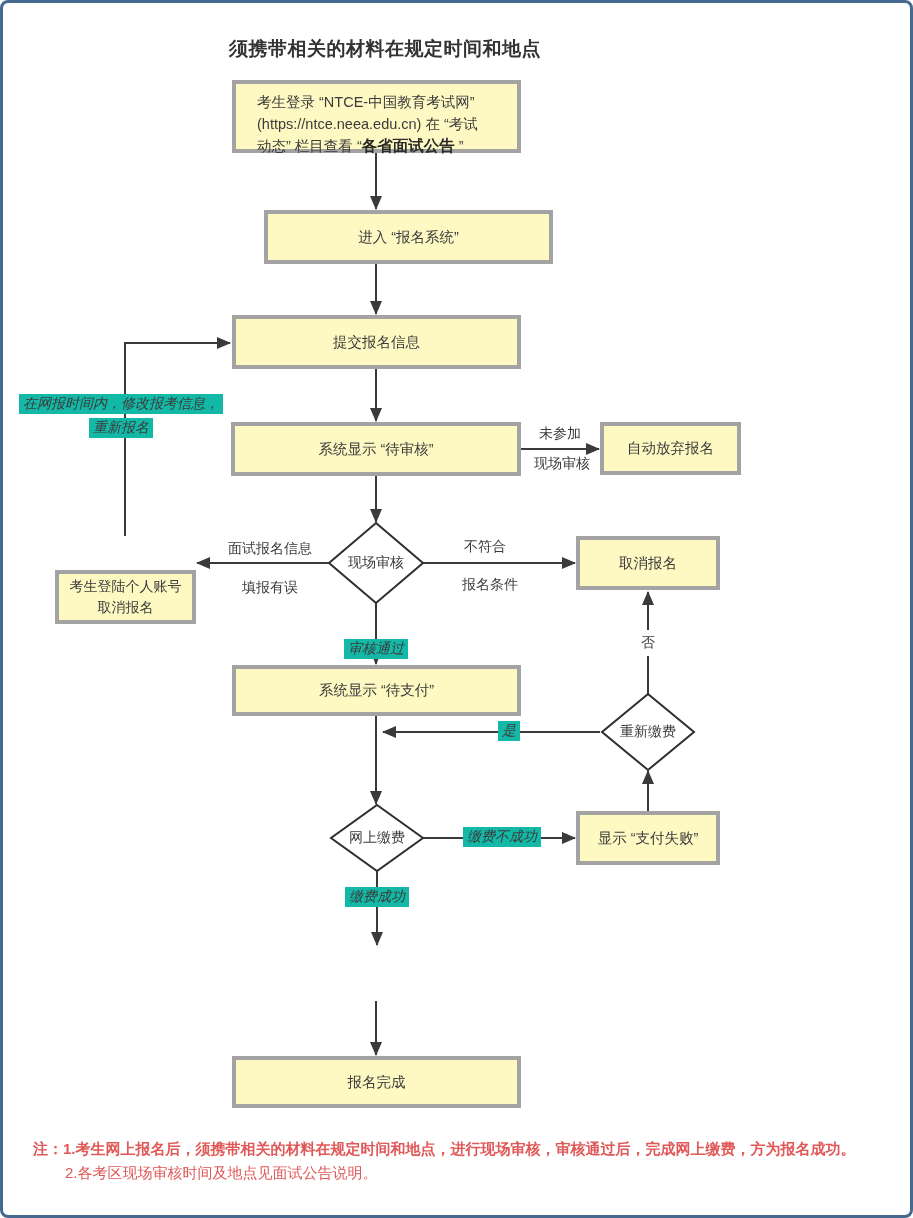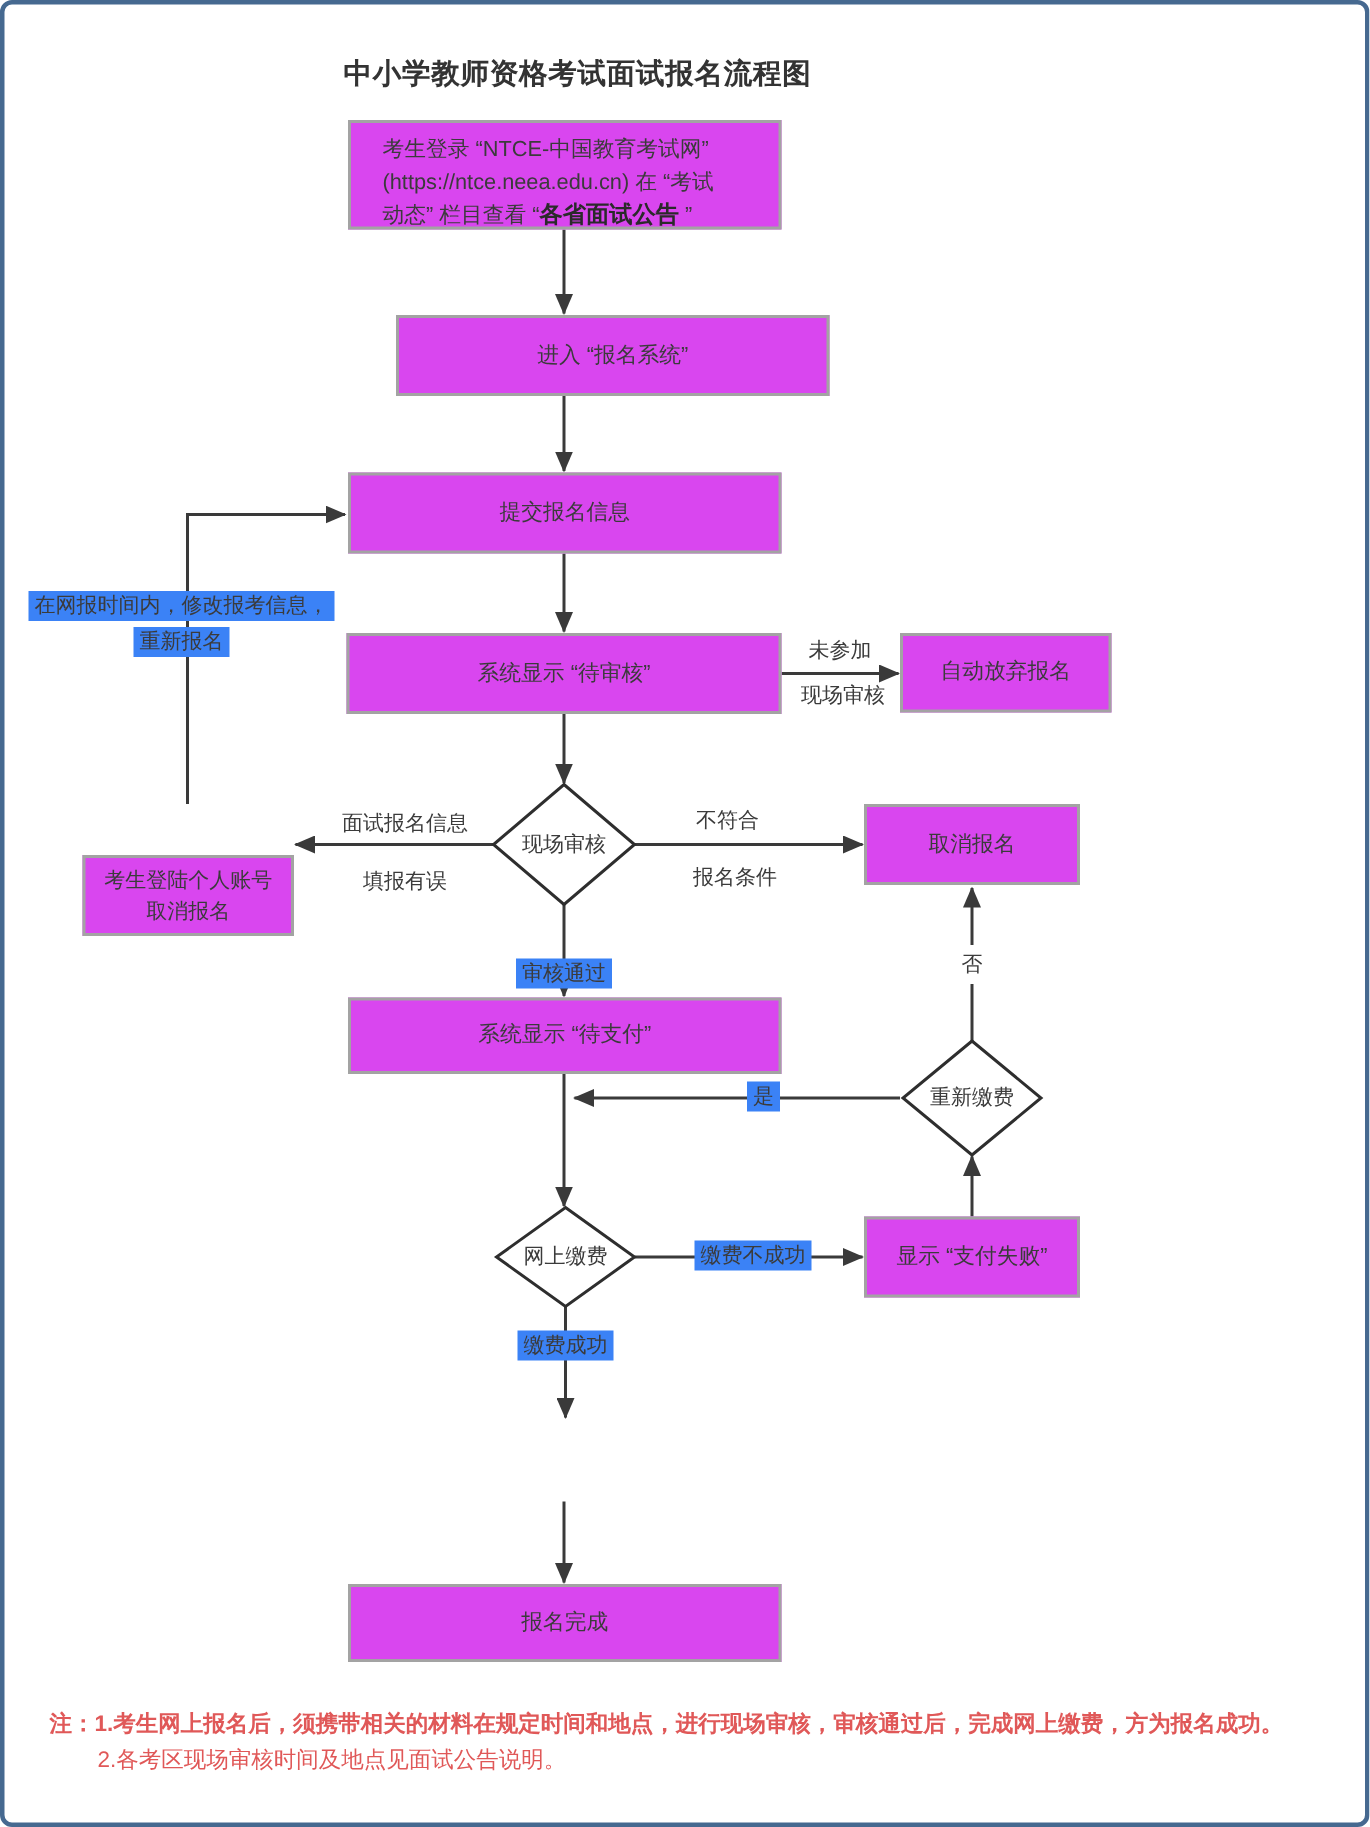--- a/index.html
+++ b/index.html
@@ -17,21 +17,21 @@
   .title{
     position:absolute;top:33px;left:382px;
     transform:translateX(-50%);
     font-size:19px;font-weight:700;color:#333;
     white-space:nowrap;letter-spacing:0.5px;
   }
   svg.connectors{position:absolute;left:0;top:0;z-index:1;}
   .box{
     position:absolute;z-index:2;
     box-sizing:border-box;
-    background:#d946ef;border:2px solid #a3a3a3;
+    background:#fef9c3;border:4px solid #a3a3a3;
     display:flex;align-items:center;justify-content:center;
     font-size:14.5px;color:#3b3b3b;text-align:center;
     line-height:21px;
   }
   .box.multiline{flex-direction:column;}
   .box1{
     left:229px;top:77px;width:289px;height:73px;
     display:block;padding:7px 10px 0 21px;text-align:left;
     font-size:14.5px;line-height:22px;
   }
@@ -40,35 +40,35 @@
     position:absolute;z-index:3;
     transform:translate(-50%,-50%);
     font-size:14px;color:#3b3b3b;white-space:nowrap;
   }
   .elabel{
     position:absolute;z-index:3;
     transform:translate(-50%,-50%);
     font-size:14px;color:#3b3b3b;white-space:nowrap;
     text-align:center;
   }
-  .elabel.bg{background:#3b82f6;padding:1px 4px;}
+  .elabel.bg{background:#14b8a6;padding:1px 4px;font-style:italic;}
   .elabel.vbg{background:#fff;padding:4px 2px;}
   .note{
     position:absolute;z-index:3;
     font-size:15px;color:#e05858;white-space:nowrap;
   }
   .note1{left:30px;top:1137px;font-weight:bold;}
   .note2{left:62px;top:1161px;}
 </style>
 </head>
 <body>
 
 <div class="canvas">
 
-  <div class="title">中小学教师资格考试面试报名流程图</div>
+  <div class="title">须携带相关的材料在规定时间和地点</div>
 
   <svg class="connectors" width="913" height="1218" viewBox="0 0 913 1218">
     <defs>
       <marker id="ah" markerWidth="7" markerHeight="6" refX="6.5" refY="3" orient="auto">
         <polygon points="0,0 7,3 0,6" fill="#3a3a3a"></polygon>
       </marker>
     </defs>
     <g stroke="#3a3a3a" stroke-width="2" fill="none">
       <path d="M373 150 V206" marker-end="url(#ah)"></path>
       <path d="M373 261 V311" marker-end="url(#ah)"></path>

